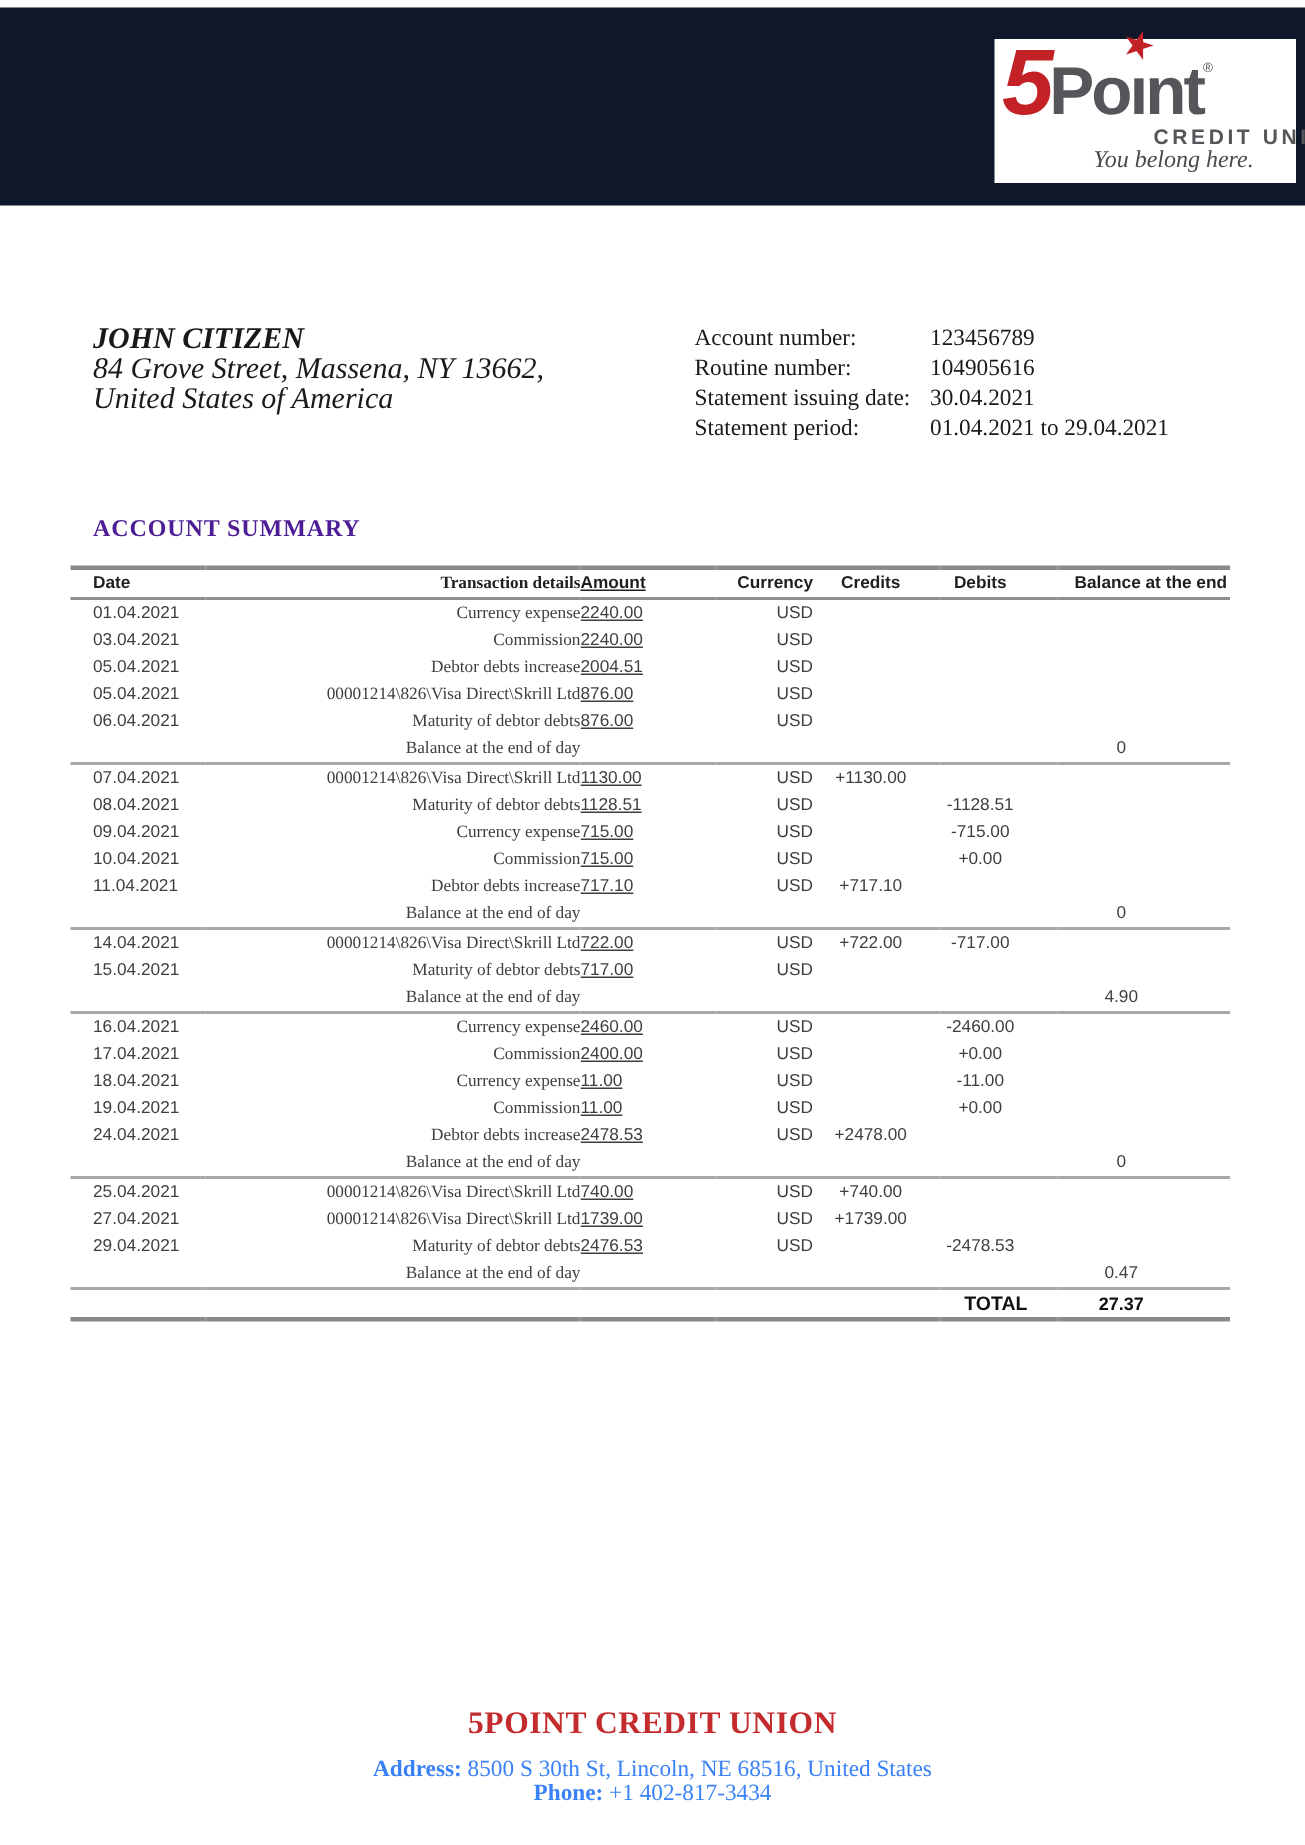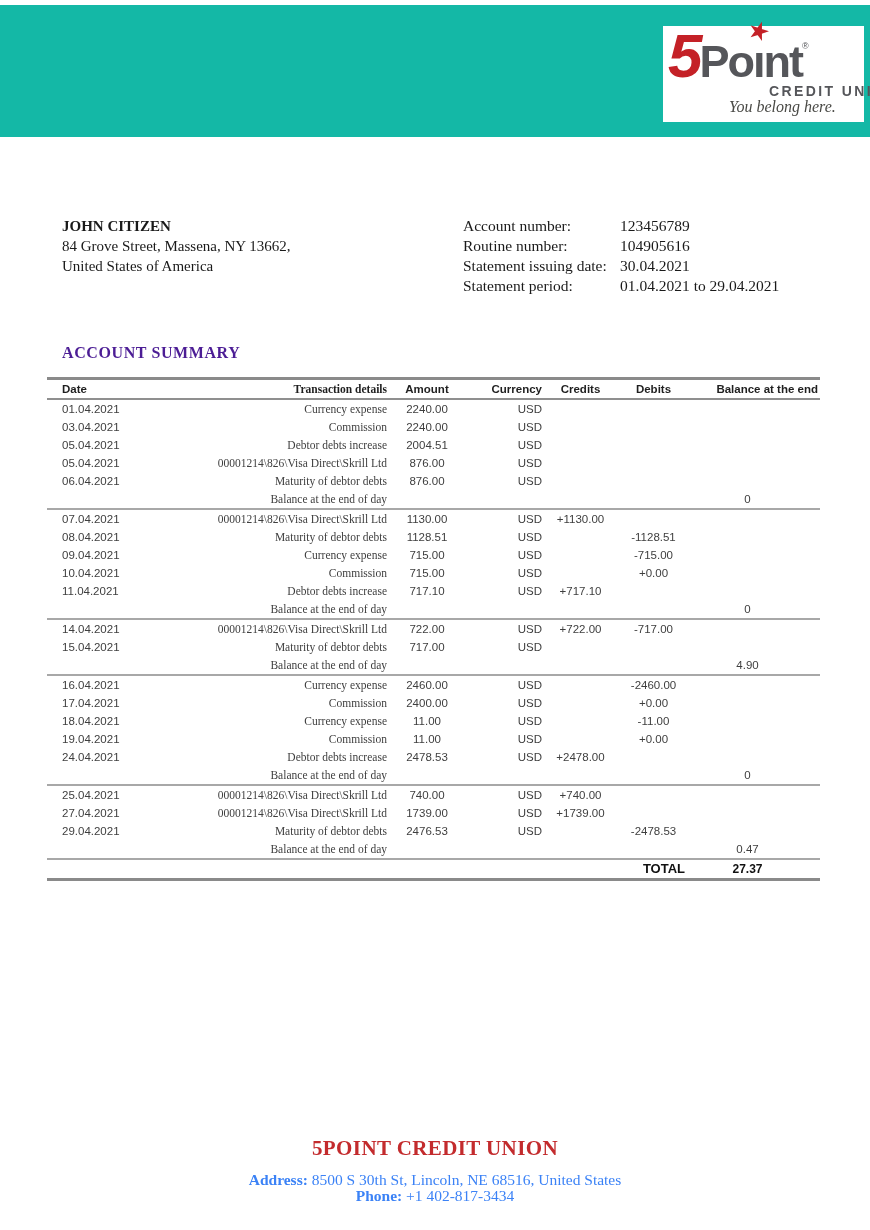--- a/index.html
+++ b/index.html
@@ -3,35 +3,35 @@
 <meta charset="utf-8">
 <style>
   * { margin:0; padding:0; box-sizing:border-box; }
   html,body { background:#ffffff; }
   body {
     width:870px; height:1230px; position:relative;
     font-family:"Liberation Serif", serif; color:#1a1a1a;
   }
 
   
-  .red-bar { position:absolute; left:0; top:5px; width:870px; height:132px; background:#14b8a6; }
+  .red-bar { position:absolute; left:0; top:5px; width:870px; height:132px; background:#0f172a; }
   .logo-box { position:absolute; left:663px; top:21px; width:201px; height:96px; background:#ffffff; }
   .logo-main { position:absolute; left:5px; top:-4px; white-space:nowrap; font-family:"Liberation Sans", sans-serif; }
   .logo-five { font-size:62px; font-weight:bold; font-style:italic; color:#c42127; letter-spacing:-3px; line-height:1.1; }
   .logo-word { font-size:45px; font-weight:bold; color:#55565a; letter-spacing:-2px; line-height:1; }
   .logo-i-wrap { position:relative; display:inline-block; }
   .logo-star { position:absolute; left:-4px; top:-19px; font-size:22px; font-style:normal; color:#c42127; transform:rotate(18deg); line-height:1; }
   .logo-reg { font-size:9px; color:#55565a; vertical-align:28px; letter-spacing:0; }
   .logo-sub { position:absolute; left:58px; top:57px; font-family:"Liberation Sans", sans-serif;
               font-size:14px; font-weight:600; letter-spacing:2.4px; color:#55565a; white-space:nowrap;margin-left:48px; }
   .logo-tagline { position:absolute; left:66px; top:72px; font-family:"Liberation Serif", serif;
                   font-style:italic; font-size:16px; color:#4a4a46; white-space:nowrap; }
 
   
-  .customer { position:absolute; left:62px; top:216px; font-size:15px; line-height:20px; }
+  .customer { position:absolute; left:62px; top:216px; font-size:20px; line-height:20px;font-style:italic; }
   .customer .name { font-weight:bold; }
   .account-info { position:absolute; left:463px; top:216px; font-size:15.5px; line-height:20px; }
   .account-info .row { white-space:nowrap; }
   .account-info .lbl { display:inline-block; width:157px; }
 
   
   .summary-title { position:absolute; left:62px; top:344px; font-size:16px; font-weight:bold;
                    color:#4c1d95; letter-spacing:0.6px; }
 
   
@@ -39,21 +39,21 @@
                border-collapse:collapse; font-family:"Liberation Sans", sans-serif;
                font-size:11.5px; color:#3e3e3e; }
   col.c-date{width:90px} col.c-details{width:250px} col.c-amount{width:90px}
   col.c-currency{width:75px} col.c-credits{width:75px} col.c-debits{width:78px} col.c-balance{width:115px}
   thead th { border-top:3px solid #8a8a8a; border-bottom:2px solid #8f8f8f; height:20px;
              font-size:11.5px; font-weight:bold; color:#1f1f1f; white-space:nowrap; }
   tbody td { height:18px; line-height:18px; white-space:nowrap; overflow:hidden; }
   .col-date { text-align:left; padding-left:15px; }
   th.col-date { text-align:left; }
   .col-details { text-align:right; padding-left:3px;font-family:Liberation Serif, serif; }
-  .col-amount { text-align:center; padding-right:10px; }
+  .col-amount { text-align:left; padding-right:10px;text-decoration:underline; }
   .col-currency { text-align:right; padding-right:10px; }
   .col-credits { text-align:center; padding-right:18px; }
   .col-debits { text-align:center; padding-right:25px; }
   .col-balance { text-align:center; padding-right:30px; }
   th.col-balance { text-align:right; padding-right:2px; }
   tr.section-end td { border-bottom:2px solid #a8a8a8; }
   tfoot td { border-bottom:3px solid #8a8a8a; height:21px; }
   .total-label { font-size:13px; font-weight:bold; color:#111; text-align:right; padding-right:20px; }
   .total-value { font-size:12px; font-weight:bold; color:#111; }
 

